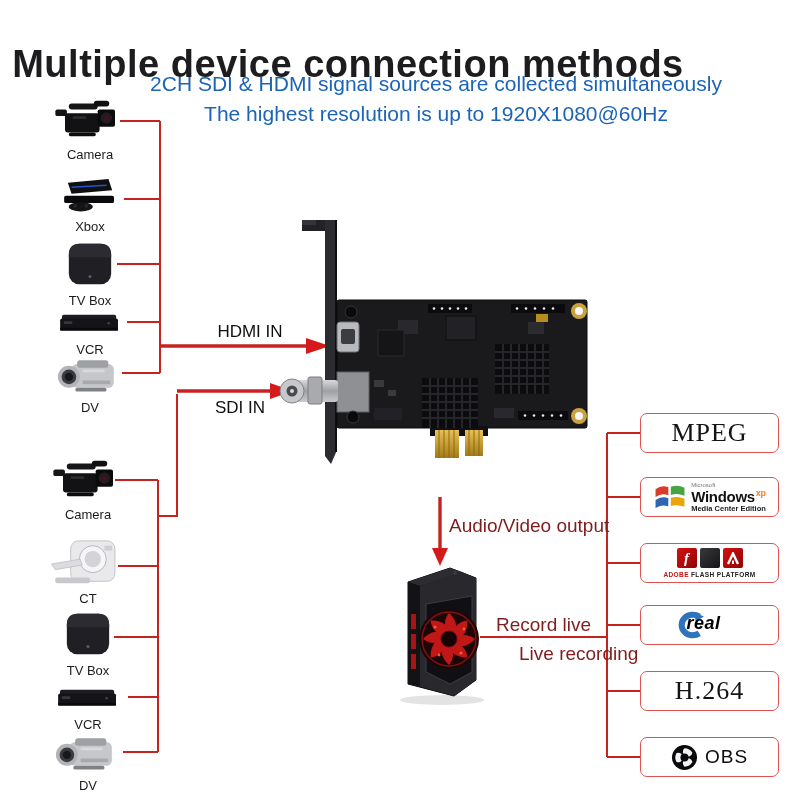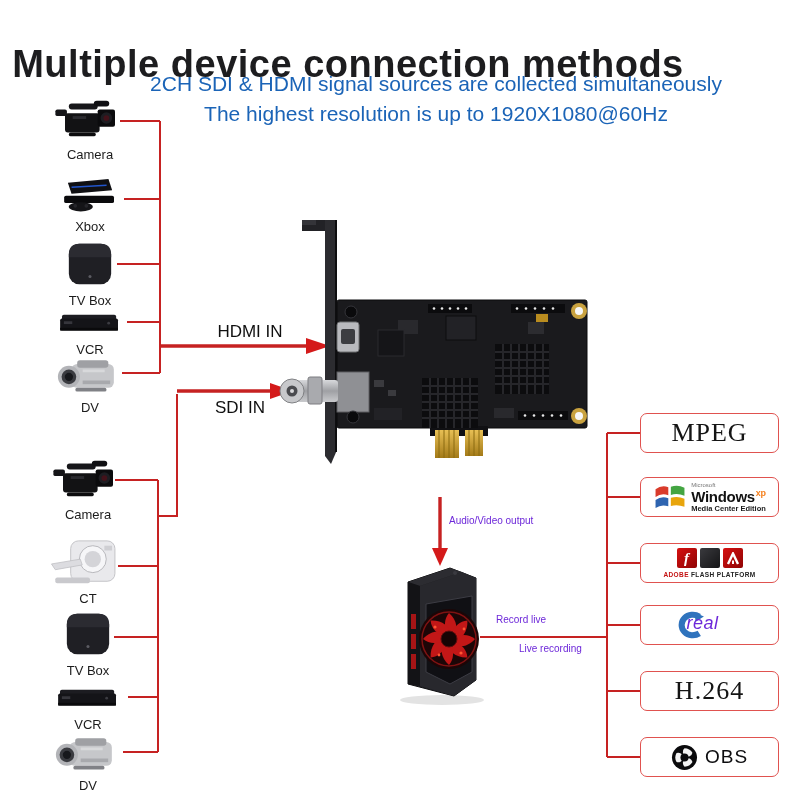--- a/index.html
+++ b/index.html
@@ -9,21 +9,21 @@
   
   .title{left:0;top:18px;width:696px;text-align:center;font-size:38px;font-weight:700;
          letter-spacing:.5px;color:#1d1d1f;}
   .sub{left:0;width:800px;text-align:center;color:#1b64b7;font-size:21px;font-weight:500;padding-left:36px;}
   .sub1{top:72px;} .sub2{top:102px;}
   
   .dev{position:absolute;width:92px;display:flex;flex-direction:column;align-items:center;}
   .dev .lbl{font-size:13px;color:#1c1c1c;margin-top:3px;}
   
   .wire-label{position:absolute;font-size:17px;color:#101010;text-align:center;}
-  .small-label{position:absolute;font-size:10px;color:#6d28d9;}
+  .small-label{position:absolute;font-size:19px;color:#7f1d1d;}
   
   .fmt{position:absolute;left:640px;width:139px;height:40px;background:#fff;
        border:1.6px solid #e0524f;border-radius:7px;display:flex;align-items:center;
        justify-content:center;box-sizing:border-box;}
   .serif-big{font-family:"Liberation Serif",serif;font-size:26px;color:#141414;letter-spacing:1px;}
   
   .winwrap{display:flex;align-items:flex-start;gap:4px;}
   .wintext{display:flex;flex-direction:column;line-height:1;}
   .ms{font-size:6px;color:#777;margin-bottom:1px;}
   .win{font-size:15px;font-weight:700;color:#121212;letter-spacing:-.3px;}
@@ -37,22 +37,22 @@
   .sq-f span{font-family:"Liberation Serif",serif;font-style:italic;font-weight:700;
              font-size:15px;color:#fff;line-height:1;}
   .sq-fx{background:linear-gradient(135deg,#3a3a3e,#141416);}
   .sq-fx span{font-size:10px;font-weight:700;color:#fff;line-height:1;padding-left:32px;}
   .sq-a{background:linear-gradient(135deg,#d61111,#8f0404);}
   .adcap{font-size:6.5px;font-weight:700;letter-spacing:.4px;margin-top:2.5px;white-space:nowrap;}
   .adcap .brand{color:#c41111;} .adcap .rest{color:#222;margin-left:2px;}
   
   .realwrap{position:relative;width:76px;height:30px;}
   .realwrap svg{position:absolute;left:0;top:1px;}
-  .realtxt{position:absolute;left:15px;top:3px;font-size:18px;font-weight:400;
-           font-style:italic;color:#6d28d9;letter-spacing:.5px;}
+  .realtxt{position:absolute;left:15px;top:3px;font-size:18px;font-weight:700;
+           font-style:italic;color:#000000;letter-spacing:.5px;}
   
   .obswrap{display:flex;align-items:center;gap:7px;}
   .obstxt{font-size:19px;font-weight:400;color:#0c0c0e;letter-spacing:1px;}
 </style>
 </head>
 <body>
 
 <svg width="0" height="0" style="position:absolute" aria-hidden="true">
   <defs>
     <linearGradient id="gold" x1="0" y1="0" x2="0" y2="1">

